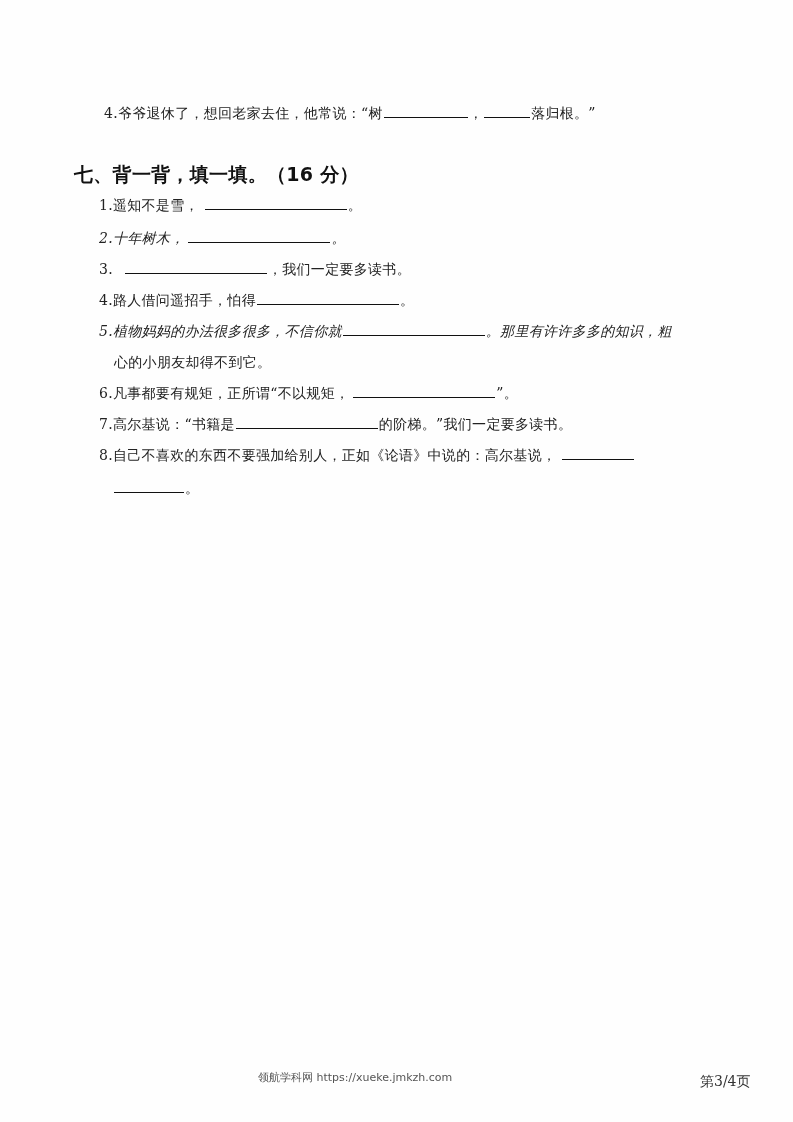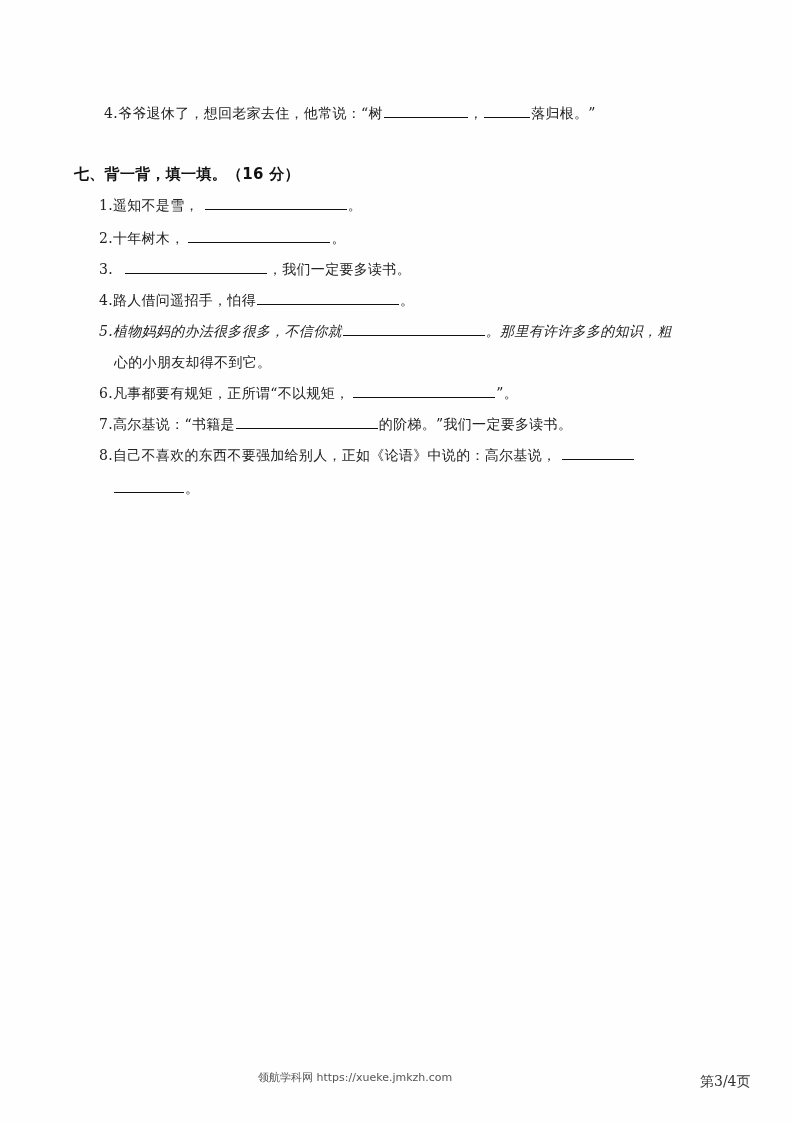--- a/index.html
+++ b/index.html
@@ -1,39 +1,39 @@
 <!DOCTYPE html>
 <html><head>
 <meta charset="utf-8">
 <style>
   html, body { margin: 0; padding: 0; }
   body {
     width: 793px; height: 1122px; background: #fefefe; position: relative; overflow: hidden;
     font-family: "DejaVu Serif", "Liberation Serif", serif; color: #222;
   }
   .line { position: absolute; font-size: 14px; line-height: 20px; white-space: nowrap; letter-spacing: 0.3px; }
-  .heading { font-weight: bold; font-family: "DejaVu Sans", "Liberation Sans", sans-serif; font-size: 15px; color: #111; }
+  .heading { font-weight: bold; font-family: "DejaVu Sans", "Liberation Sans", sans-serif; font-size: 19px; color: #111; }
   .blank { display: inline-block; border-bottom: 1.4px solid #111; height: 14px; vertical-align: baseline; margin: 0 1px; }
   .footer-site { position: absolute; left: 258px; top: 1070px; font-family: "DejaVu Sans", "Liberation Sans", sans-serif; font-size: 11px; color: #555; }
   .footer-page { position: absolute; left: 700px; top: 1073px; font-size: 14px; color: #333; }
 </style>
 </head>
 <body>
 
 <div class="line" style="left:104px; top:103px;">
   <span>4.</span><span>爷爷退休了，想回老家去住，他常说：“树</span><span class="blank" style="width:84px;"></span><span>，</span><span class="blank" style="width:46px;"></span><span>落归根。”</span>
 </div>
 
 <div class="line heading" style="left:74px; top:164px;">七、背一背，填一填。（16 分）</div>
 
 <div class="line" style="left:99px; top:195px;">
   <span>1.</span><span>遥知不是雪，</span><span class="blank" style="width:142px; margin-left:6px;"></span><span>。</span>
 </div>
 
-<div class="line" style="left:99px; top:228px;">
+<div class="line" style="left:99px; top:228px;font-style:italic;">
   <span>2.</span><span>十年树木，</span><span class="blank" style="width:142px; margin-left:4px;"></span><span>。</span>
 </div>
 
 <div class="line" style="left:99px; top:259px;">
   <span>3.</span><span class="blank" style="width:142px; margin-left:12px;"></span><span>，我们一定要多读书。</span>
 </div>
 
 <div class="line" style="left:99px; top:290px;">
   <span>4.</span><span>路人借问遥招手，怕得</span><span class="blank" style="width:142px;"></span><span>。</span>
 </div>

